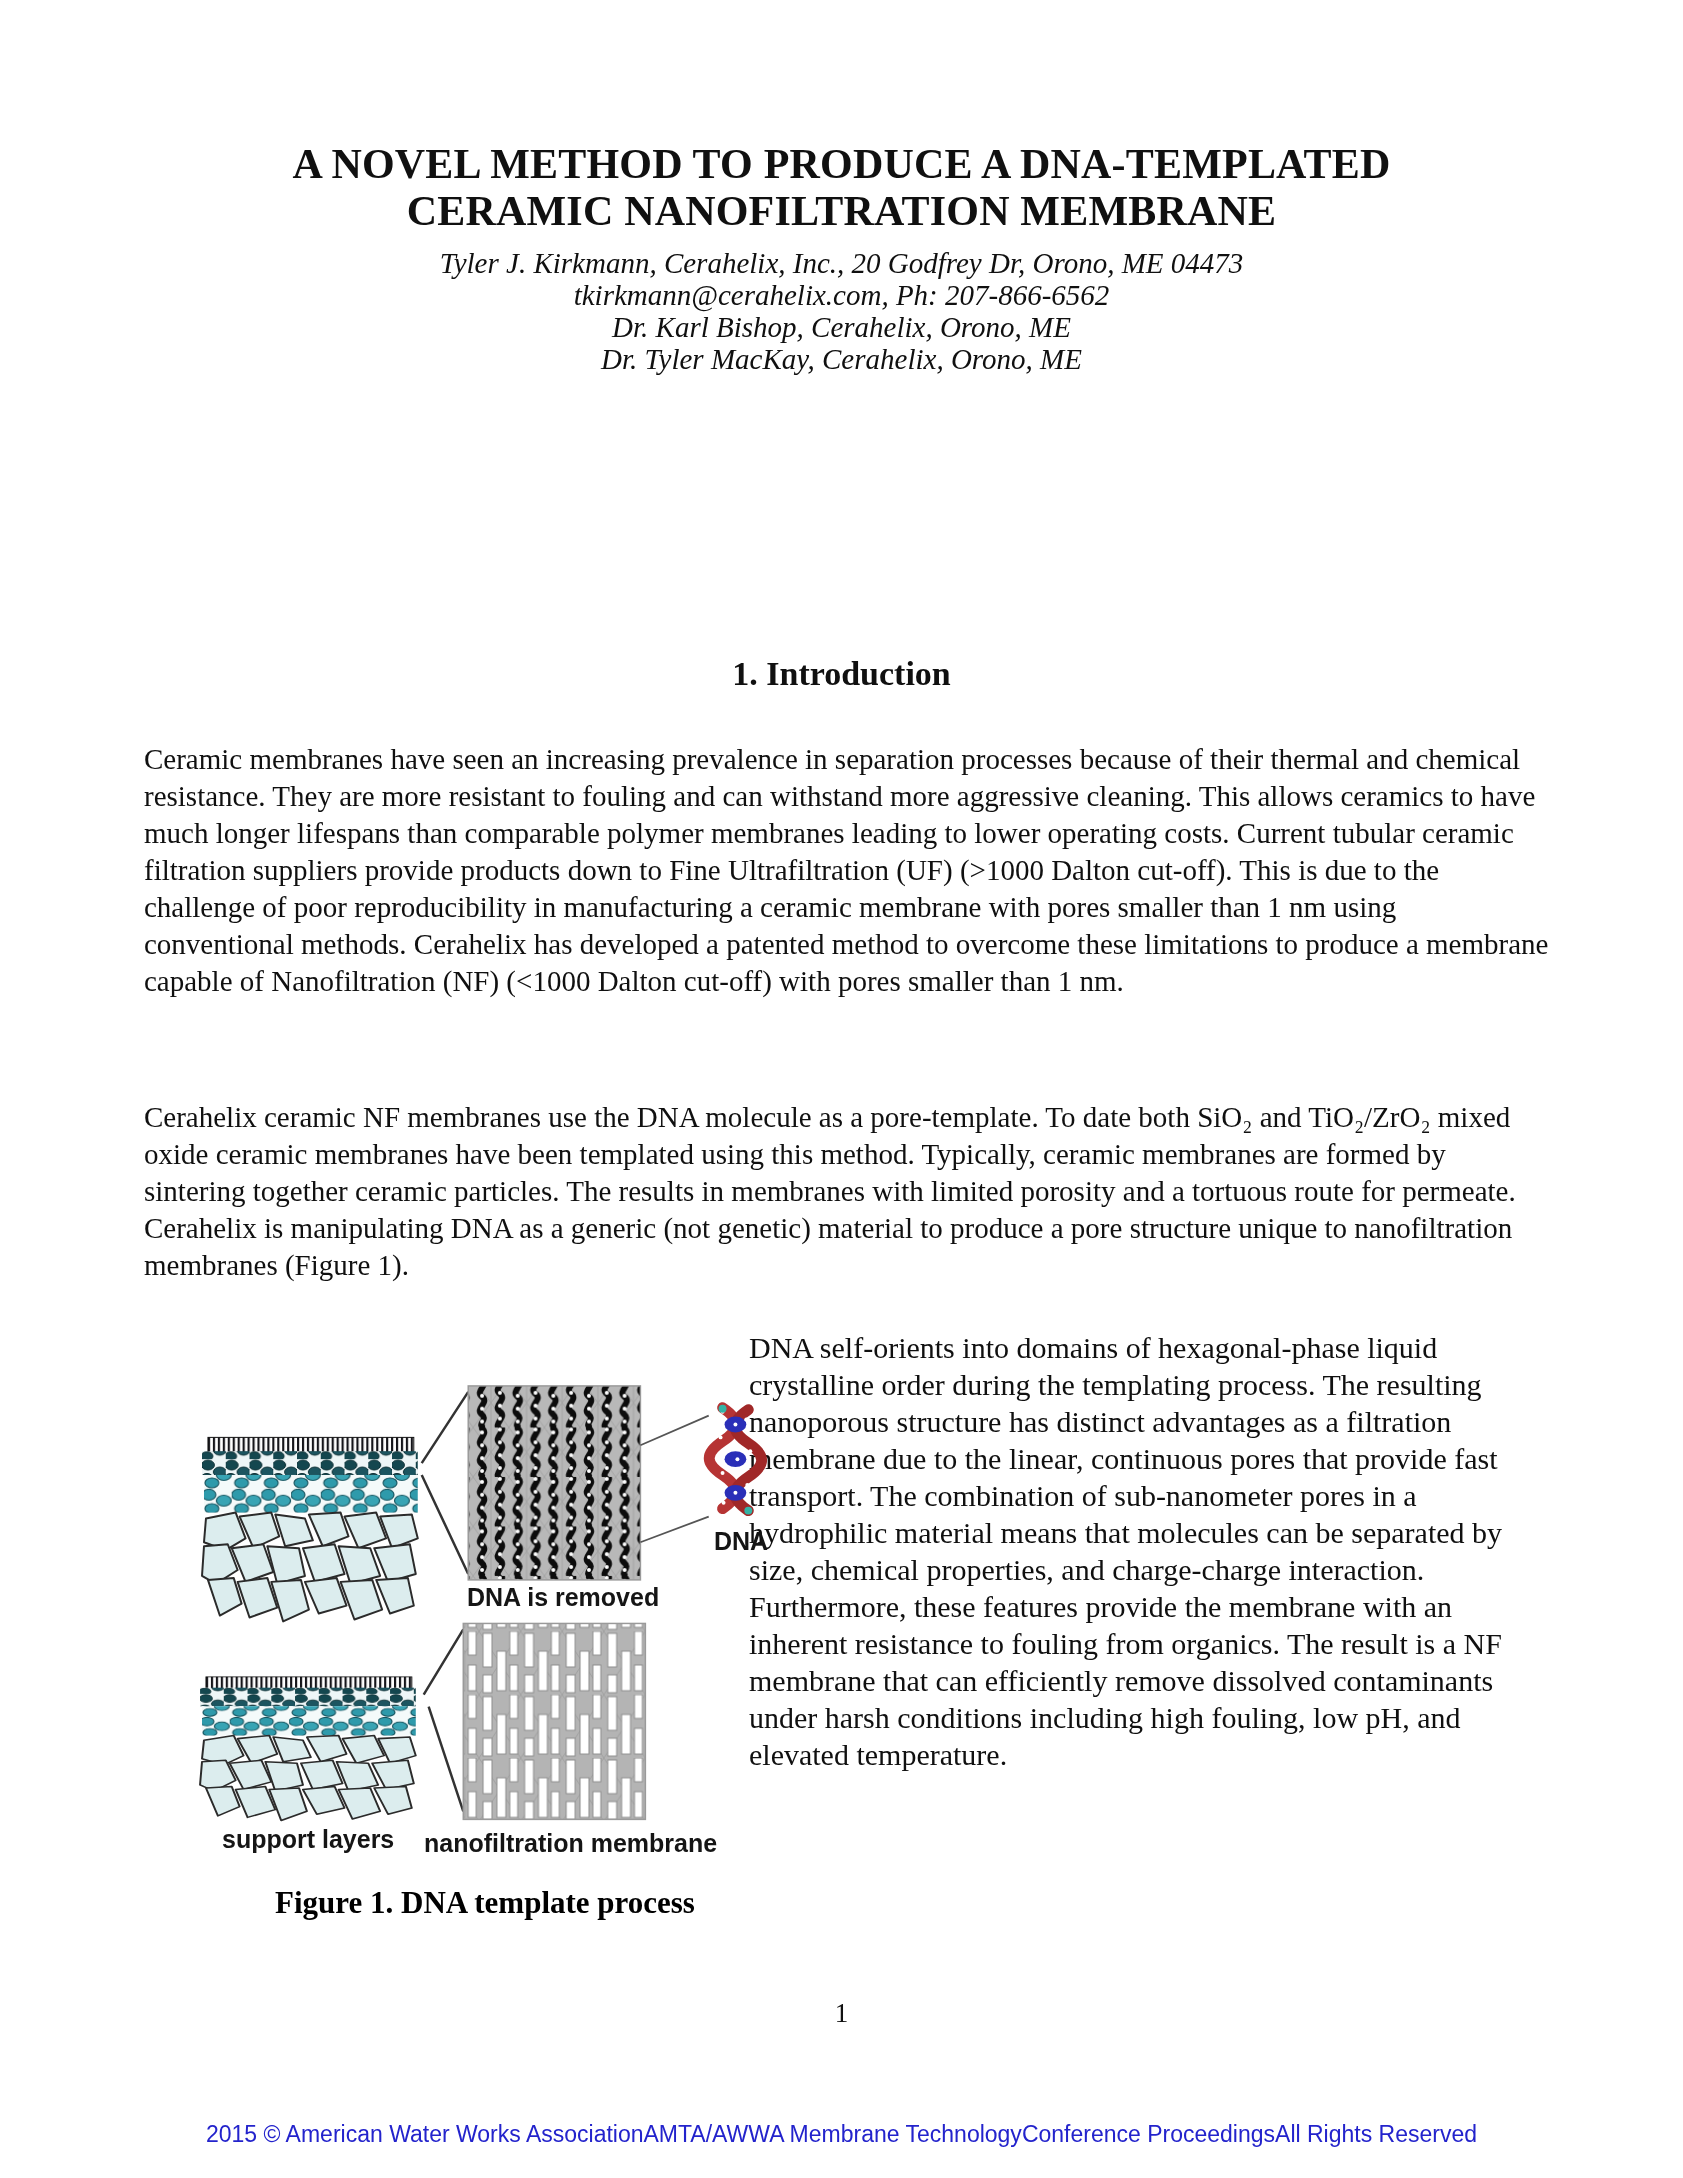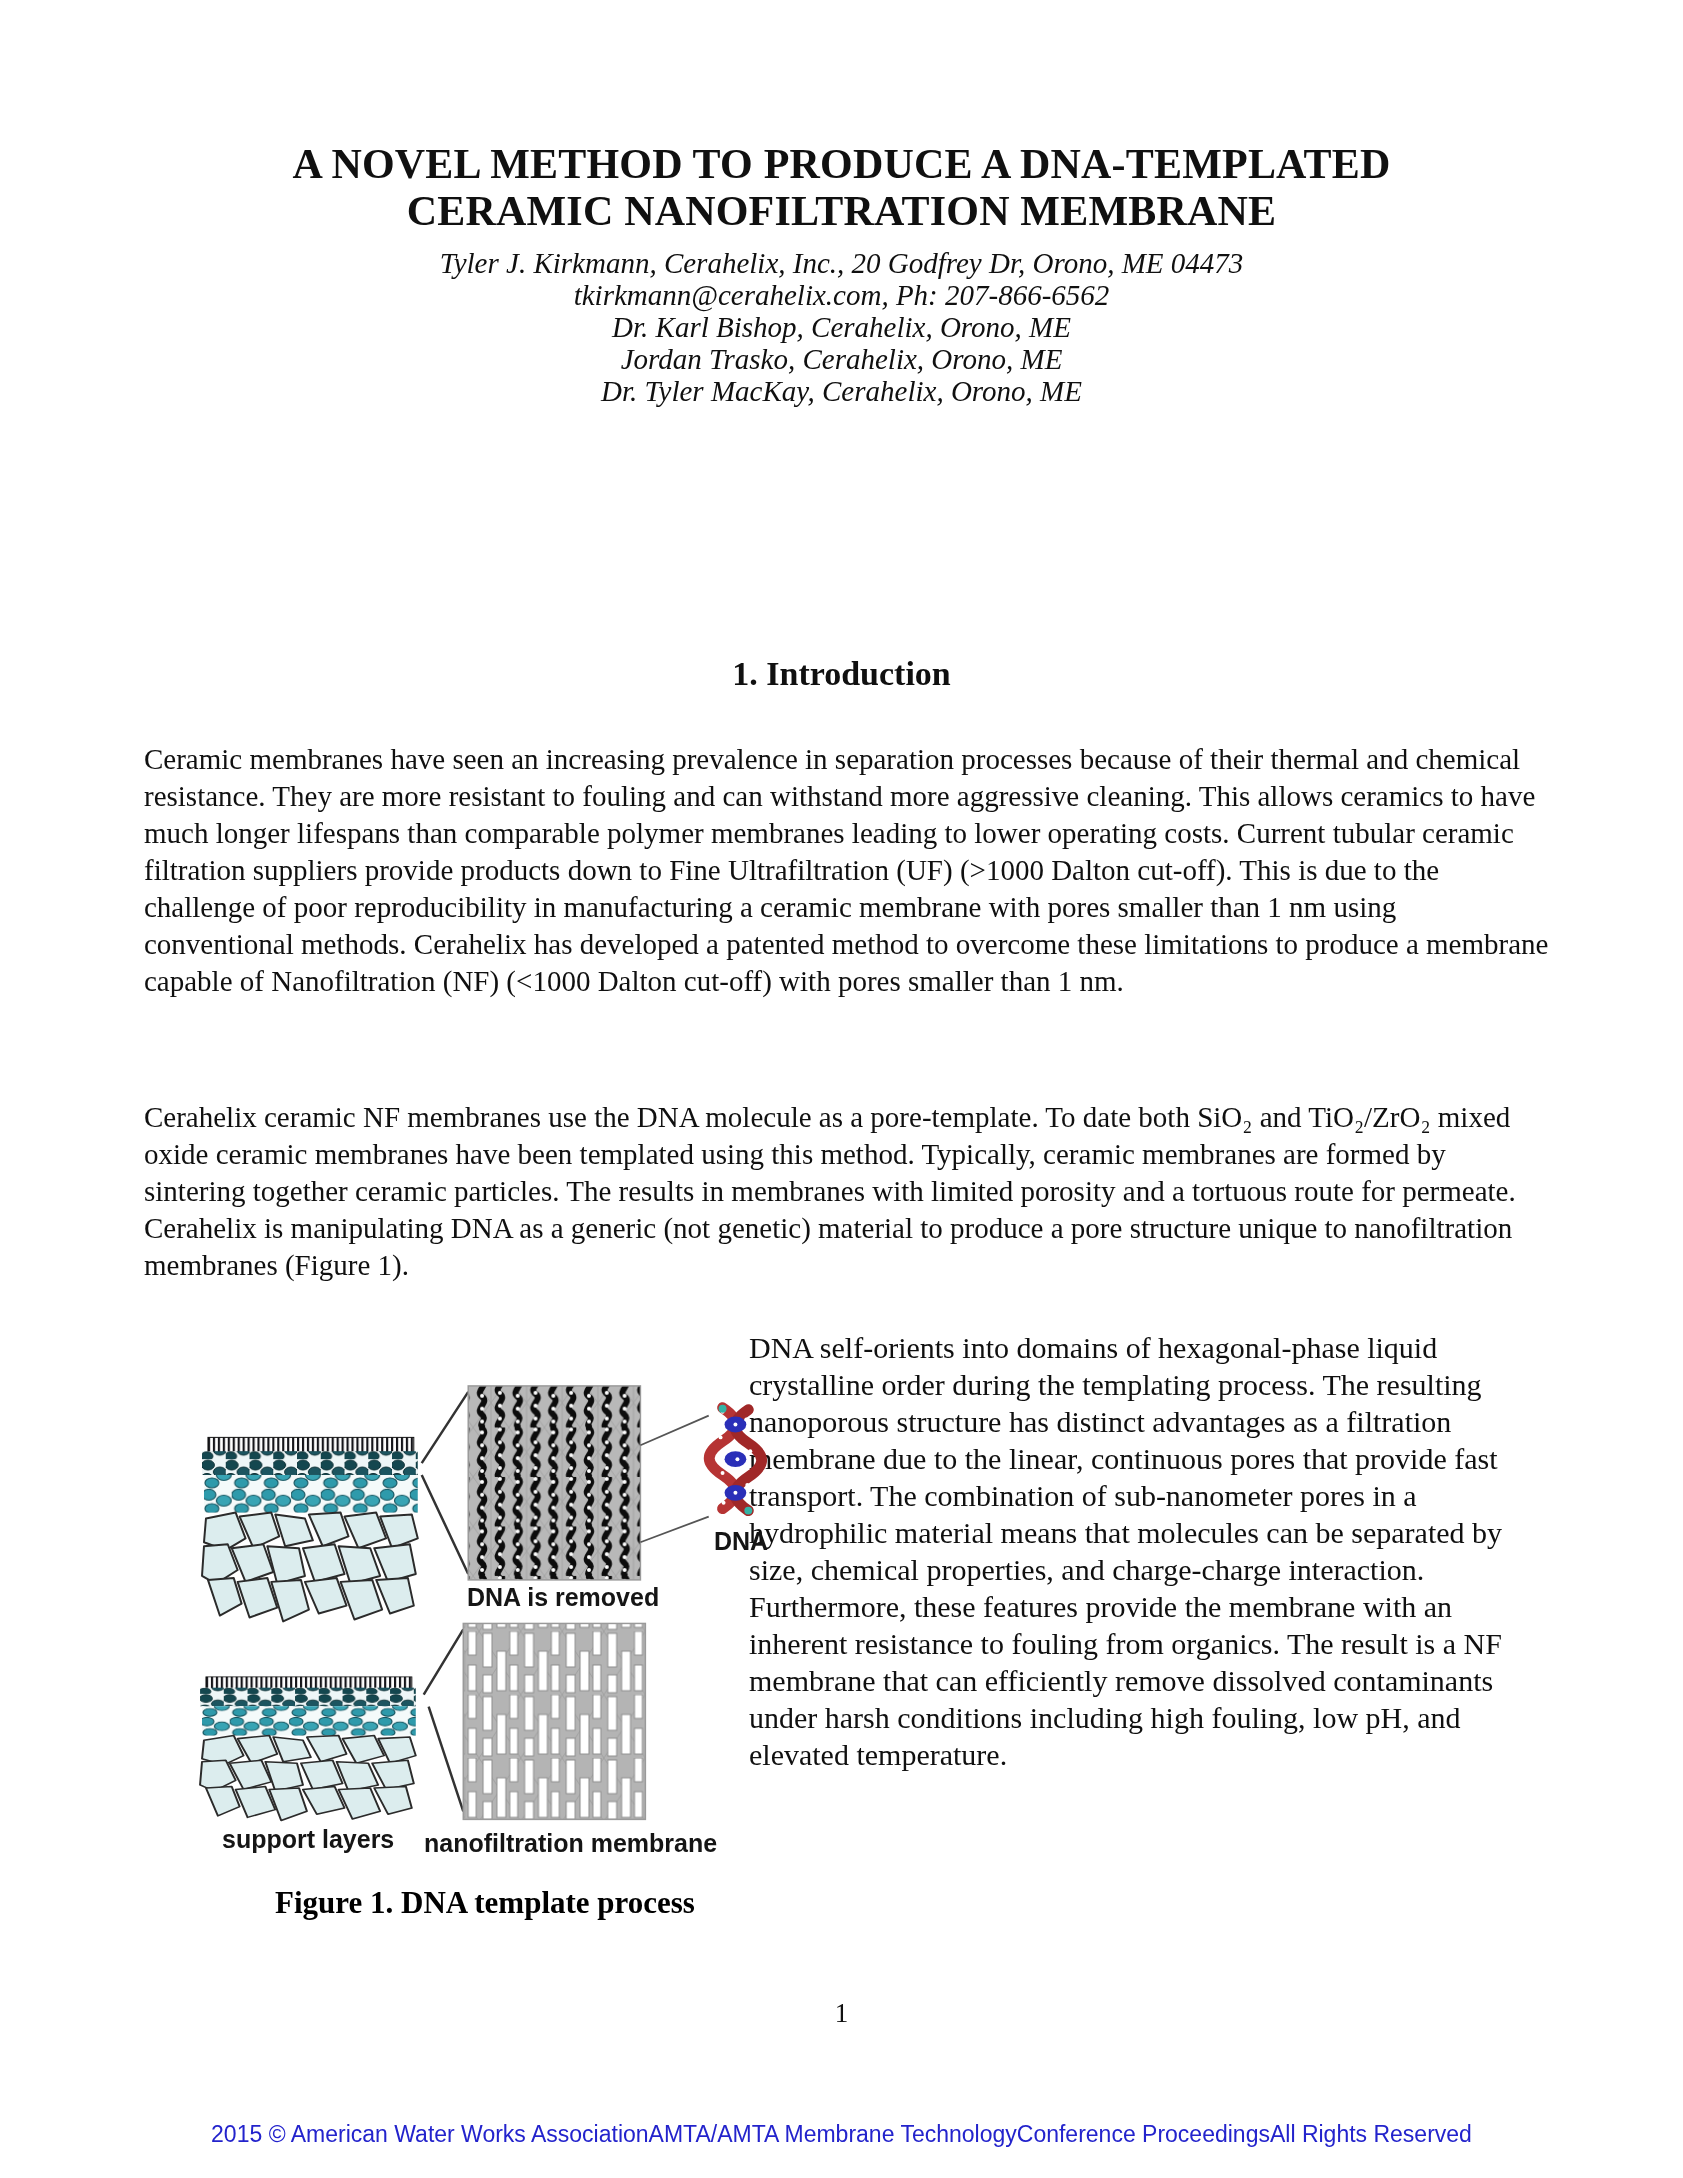--- a/index.html
+++ b/index.html
@@ -48,21 +48,20 @@
 
   <div class="title">
     <div>A NOVEL METHOD TO PRODUCE A DNA-TEMPLATED</div>
     <div>CERAMIC NANOFILTRATION MEMBRANE</div>
   </div>
 
   <div class="authors">
     <div>Tyler J. Kirkmann, Cerahelix, Inc., 20 Godfrey Dr, Orono, ME 04473</div>
     <div>tkirkmann@cerahelix.com, Ph: 207-866-6562</div>
     <div>Dr. Karl Bishop, Cerahelix, Orono, ME</div>
-    <div>Jordan Trasko, Cerahelix, Orono, ME</div>
     <div>Dr. Tyler MacKay, Cerahelix, Orono, ME</div>
   </div>
 
   <div class="section-heading">1. Introduction</div>
 
   <div class="para para1">Ceramic membranes have seen an increasing prevalence in separation processes because of their thermal and chemical resistance. They are more resistant to fouling and can withstand more aggressive cleaning. This allows ceramics to have much longer lifespans than comparable polymer membranes leading to lower operating costs. Current tubular ceramic filtration suppliers provide products down to Fine Ultrafiltration (UF) (&gt;1000 Dalton cut-off). This is due to the challenge of poor reproducibility in manufacturing a ceramic membrane with pores smaller than 1 nm using conventional methods. Cerahelix has developed a patented method to overcome these limitations to produce a membrane capable of Nanofiltration (NF) (&lt;1000 Dalton cut-off) with pores smaller than 1 nm.</div>
 
   <div class="para para2">Cerahelix ceramic NF membranes use the DNA molecule as a pore-template. To date both SiO₂ and TiO₂/ZrO₂ mixed oxide ceramic membranes have been templated using this method. Typically, ceramic membranes are formed by sintering together ceramic particles. The results in membranes with limited porosity and a tortuous route for permeate. Cerahelix is manipulating DNA as a generic (not genetic) material to produce a pore structure unique to nanofiltration membranes (Figure 1).</div>
 
   <div class="rightcol">DNA self-orients into domains of hexagonal-phase liquid crystalline order during the templating process. The resulting nanoporous structure has distinct advantages as a filtration membrane due to the linear, continuous pores that provide fast transport. The combination of sub-nanometer pores in a hydrophilic material means that molecules can be separated by size, chemical properties, and charge-charge interaction. Furthermore, these features provide the membrane with an inherent resistance to fouling from organics. The result is a NF membrane that can efficiently remove dissolved contaminants under harsh conditions including high fouling, low pH, and elevated temperature.</div>
@@ -176,19 +175,19 @@
     <div class="fig-label" style="left:279px;top:205px;">DNA is removed</div>
     <div class="fig-label" style="left:236px;top:451px;">nanofiltration membrane</div>
     <div class="fig-label" style="left:34px;top:447px;">support layers</div>
     <div class="fig-caption">Figure 1. DNA template process</div>
   </div>
 
   <div class="pagenum">1</div>
 
   <div class="footer">
     <span>2015 © American Water Works Association</span>
-    <span>AMTA/AMTA Membrane Technology</span>
+    <span>AMTA/AWWA Membrane Technology</span>
     <span>Conference Proceedings</span>
     <span>All Rights Reserved</span>
   </div>
 
 </div>
 
 
 </body></html>

